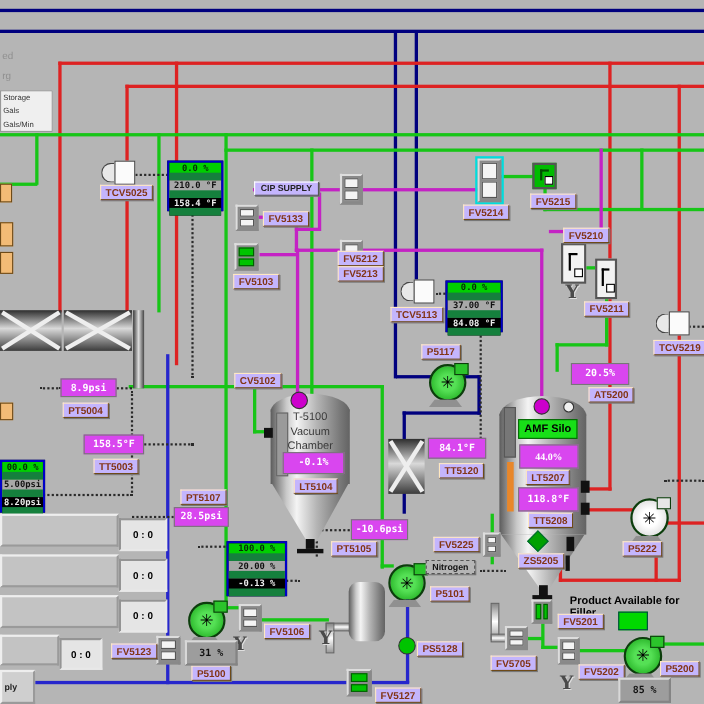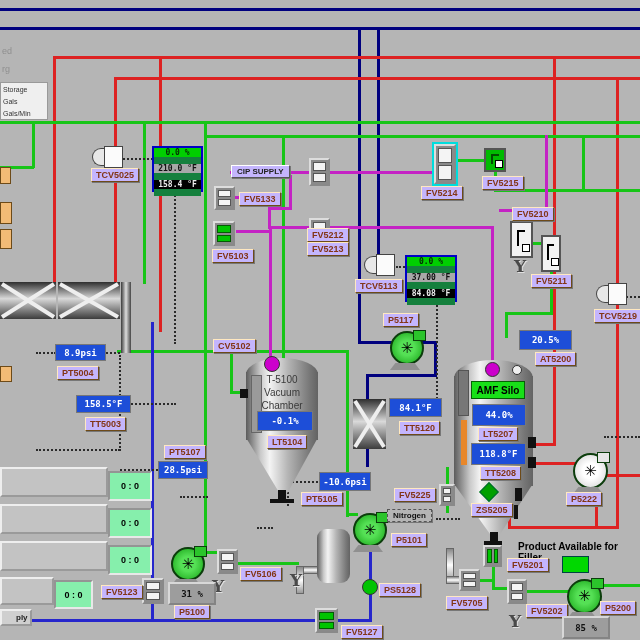--- a/index.html
+++ b/index.html
@@ -7,21 +7,21 @@
           font-family:"Liberation Sans",sans-serif}
   .pipe{position:absolute;z-index:1}
   .dash-h{position:absolute;z-index:1;border-top:2px dotted #2a2a2a;height:0}
   .dash-v{position:absolute;z-index:1;border-left:2px dotted #2a2a2a;width:0}
   .wpipe{position:absolute;z-index:2;background:linear-gradient(180deg,#888,#fff,#999);border:1px solid #666}
   .stub{position:absolute;z-index:3;background:#111}
   .lbl{position:absolute;z-index:5;background:#c4b5fd;border:1px solid;border-color:#ffe8c0 #6d4a18 #6d4a18 #ffe8c0;
        color:#823516;font:bold 9px "Liberation Sans",sans-serif;padding:1px 4px;white-space:nowrap;box-shadow:1px 1px 0 #777}
   .wlbl{position:absolute;z-index:5;background:#c4b5fd;border:1px solid;border-color:#fff #555 #555 #fff;
         color:#222;font:bold 8px "Liberation Sans",sans-serif;padding:1px 5px;white-space:nowrap;box-shadow:1px 1px 0 #777}
-  .disp{position:absolute;z-index:5;background:#1d4ed8;color:#fff;border:1px solid #777;
+  .disp{position:absolute;z-index:5;background:#d946ef;color:#fff;border:1px solid #777;
         font:bold 9px "DejaVu Sans Mono",monospace;display:flex;align-items:center;justify-content:center;white-space:nowrap}
   .disp.gray{background:#9d9d9d;color:#111;border:2px outset #d8d8d8}
   .panel{position:absolute;z-index:5;border:2px solid #0000c8;background:#000;display:flex;flex-direction:column}
   .mrow{flex:1;display:flex;align-items:center;justify-content:center;font:bold 8px "DejaVu Sans Mono",monospace;border-bottom:7px solid #15803d}
   .mrow.green{background:#00cf00;color:#042a04}
   .mrow.gray{background:#a8a8a8;color:#111}
   .mrow.black{background:#000;color:#eee}
   .valve{position:absolute;z-index:4;background:#8a8a8a;border:2px outset #ddd;padding:2px;box-sizing:border-box;
          display:flex;flex-direction:column;gap:2px}
   .valve .cell{flex:1;background:#f4f4f4;border:1px solid #555}
@@ -38,33 +38,33 @@
   .act .bod{width:17px;height:20px;background:#fbfbfb;border:1px solid #444}
   .pumpc{position:absolute;z-index:4;border-radius:50%;border:2px solid #0c3d0c;
          display:flex;align-items:center;justify-content:center;color:#000}
   .pumpc .star{font:bold 15px "DejaVu Sans",sans-serif;line-height:1}
   .pumpc .out{position:absolute;right:-4px;top:-3px;width:11px;height:9px;border:1px solid #0c3d0c}
   .pumpc .base{position:absolute;bottom:-7px;left:-2px;width:30px;height:7px;background:#909090;
                clip-path:polygon(18% 0,82% 0,100% 100%,0 100%)}
   .tankbody{position:absolute;z-index:2;background:linear-gradient(90deg,#5c5c5c,#c9c9c9 20%,#f4f4f4 33%,#b5b5b5 58%,#787878 88%,#636363)}
   .dome{border-radius:50% 50% 0 0 / 100% 100% 0 0}
   .cone{clip-path:polygon(2% 0,98% 0,58% 97%,46% 97%)}
-  .counter{position:absolute;z-index:5;background:#86efac;border:2px inset #e8e8e8;color:#000;
+  .counter{position:absolute;z-index:5;background:#e5e5e5;border:2px inset #e8e8e8;color:#000;
            font:bold 9px "Liberation Sans",sans-serif;display:flex;align-items:center;justify-content:center}
   .bar{position:absolute;z-index:5;background:#c3c3c3;border:2px outset #eee;box-sizing:border-box}
   .ybowl{position:absolute;z-index:4;color:#4a4a4a;font:bold 17px "DejaVu Serif",serif;text-shadow:1px 1px 0 #e0e0e0}
   .dot{position:absolute;z-index:6;border-radius:50%}
   .diam{position:absolute;z-index:6;transform:rotate(45deg);background:#00a000;border:1px solid #063}
   .xhx{position:absolute;z-index:2;background:linear-gradient(180deg,#2e2e2e,#d9d9d9 45%,#3c3c3c)}
   #cip-supply{left:231px;top:165px}
   #nitrogen{left:387px;top:509px;background:#b5b5b5;border:1px dashed #555;color:#111}
   #product-text{position:absolute;z-index:5;left:518px;top:541px;font:bold 10px "Liberation Sans",sans-serif;color:#000}
   #product-ind{position:absolute;z-index:5;left:562px;top:556px;width:25px;height:15px;background:#00d800;border:1px solid #044}
-  #supply-btn{position:absolute;z-index:6;left:0;top:609px;width:32px;height:17px;background:#cfcfcf;border:2px outset #eee;
-              font:bold 8px "Liberation Sans",sans-serif;color:#222;text-align:left;padding-left:14px}
+  #supply-btn{position:absolute;z-index:6;left:0;top:609px;width:32px;height:31px;background:#cfcfcf;border:2px outset #eee;
+              font:bold 8px "Liberation Sans",sans-serif;color:#222;text-align:left;padding-left:2px}
   #menu-box{position:absolute;z-index:6;left:0;top:82px;width:44px;height:36px;background:#efefef;border:1px solid #999;
             font:7px "Liberation Sans",sans-serif;color:#333;display:flex;flex-direction:column;justify-content:space-around;padding-left:2px}
   .cliptxt{position:absolute;z-index:2;font:9px "Liberation Sans",sans-serif;color:#8f8f8f}
   .tanktxt{position:absolute;z-index:4;font:10px "Liberation Sans",sans-serif;color:#3a3a3a;text-align:center;width:100%}
   #silo-title{position:absolute;z-index:5;left:471px;top:381px;width:52px;height:16px;background:#18e018;border:1px solid #056005;
               color:#000;font:bold 10px "Liberation Sans",sans-serif;display:flex;align-items:center;justify-content:center}
 </style>
 </head>
 <body>
 
@@ -253,33 +253,43 @@
     <div class="lbl" style="left: 507px; top: 558px; position: absolute;">FV5201</div>
     <div class="lbl" style="left: 526px; top: 604px; position: absolute;">FV5202</div>
     <div class="lbl" style="left: 600px; top: 601px; position: absolute;">P5200</div>
     <div class="disp" style="left: 55px; top: 344px; width: 49px; height: 15px; position: absolute;">8.9psi</div>
     <div class="disp" style="left: 76px; top: 395px; width: 53px; height: 16px; position: absolute;">158.5°F</div>
     <div class="disp" style="left: 158px; top: 461px; width: 48px; height: 16px; position: absolute;">28.5psi</div>
     <div class="disp" style="left: 257px; top: 411px; width: 54px; height: 18px; position: absolute;">-0.1%</div>
     <div class="disp" style="left: 319px; top: 472px; width: 50px; height: 17px; position: absolute;">-10.6psi</div>
     <div class="disp" style="left: 389px; top: 398px; width: 51px; height: 17px; position: absolute;">84.1°F</div>
     <div class="disp" style="left: 519px; top: 330px; width: 51px; height: 18px; position: absolute;">20.5%</div>
-    <div class="disp" style="left: 472px; top: 404px; width: 52px; height: 20px; position: absolute;">44.0%</div>
+    <div class="disp" style="left: 472px; top: 404px; width: 52px; height: 20px; position: absolute; font-family: Liberation Serif, serif;">44.0%</div>
     <div class="disp" style="left: 471px; top: 443px; width: 53px; height: 20px; position: absolute;">118.8°F</div>
     <div class="disp gray" style="left: 168px; top: 582px; width: 44px; height: 19px; position: absolute;">31 %</div>
     <div class="disp gray" style="left: 562px; top: 616px; width: 44px; height: 19px; position: absolute;">85 %</div>
     <div class="panel" style="left: 152px; top: 146px; width: 47px; height: 42px; position: absolute;">
       <div class="mrow green">0.0 %</div>
       <div class="mrow gray">210.0 °F</div>
       <div class="mrow black">158.4 °F</div>
     </div>
     <div class="panel" style="left: 405px; top: 255px; width: 48px; height: 43px; position: absolute;">
       <div class="mrow green">0.0 %</div>
       <div class="mrow gray">37.00 °F</div>
       <div class="mrow black">84.08 °F</div>
+    </div>
+    <div class="panel" style="left: 206px; top: 492px; width: 51px; height: 46px; position: absolute;">
+      <div class="mrow green">100.0 %</div>
+      <div class="mrow gray">20.00 %</div>
+      <div class="mrow black">-0.13 %</div>
+    </div>
+    <div class="panel" style="left: 0px; top: 418px; width: 37px; height: 44px; position: absolute;">
+      <div class="mrow green">00.0 %</div>
+      <div class="mrow gray">5.00psi</div>
+      <div class="mrow black">8.20psi</div>
     </div>
     <div class="bar" style="left: 0px; top: 467px; width: 108px; height: 30px; position: absolute;"></div>
     <div class="bar" style="left: 0px; top: 504px; width: 108px; height: 30px; position: absolute;"></div>
     <div class="bar" style="left: 0px; top: 541px; width: 108px; height: 30px; position: absolute;"></div>
     <div class="bar" style="left: 0px; top: 577px; width: 54px; height: 28px; position: absolute;"></div>
     <div class="counter" style="left: 108px; top: 471px; width: 40px; height: 26px; position: absolute;">0 : 0</div>
     <div class="counter" style="left: 108px; top: 508px; width: 40px; height: 26px; position: absolute;">0 : 0</div>
     <div class="counter" style="left: 108px; top: 545px; width: 40px; height: 26px; position: absolute;">0 : 0</div>
     <div class="counter" style="left: 54px; top: 580px; width: 35px; height: 25px; position: absolute;">0 : 0</div>
     <div class="act" style="left: 92px; top: 146px; position: absolute;">

